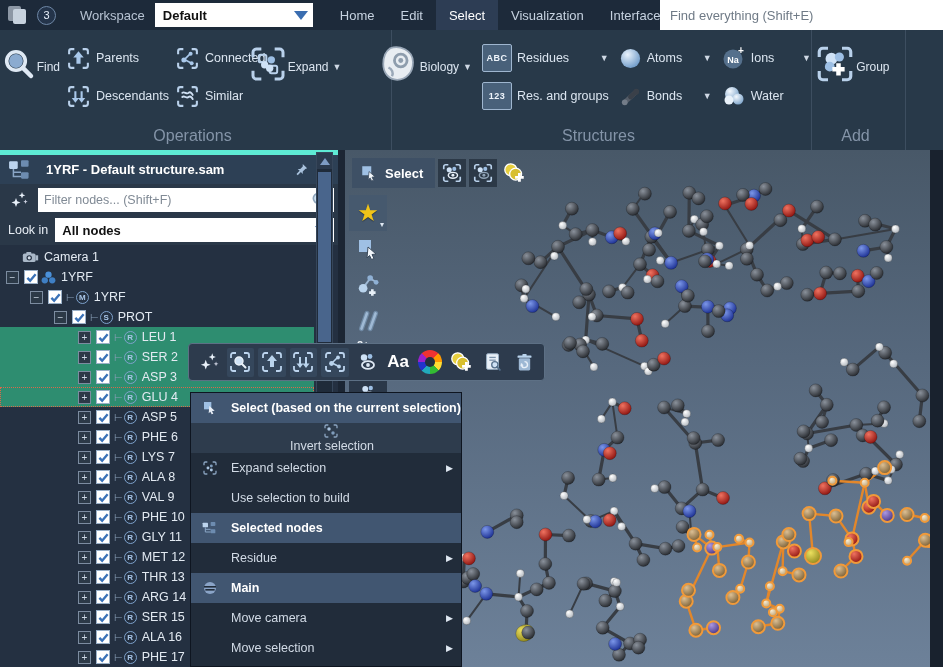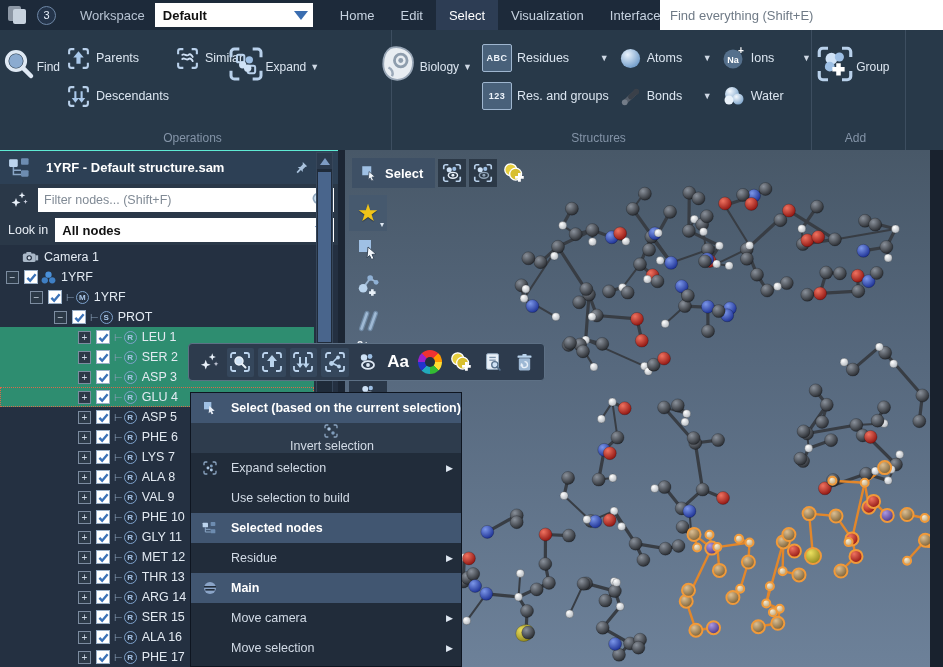--- a/index.html
+++ b/index.html
@@ -25,34 +25,34 @@
   #menus { display:flex; margin-left:14px; height:30px; }
   .menu-item { padding:0 13px; display:flex; align-items:center; color:#c6d2e0; font-size:13px; cursor:default;text-align:center; }
   .menu-item.active { background:#2d3d54; color:#fff; }
   #tb-search { position:absolute; right:0; top:0; width:283px; height:30px; background:#fff; border:none;
     padding:0 10px; font-size:13px; color:#333; font-family:"Liberation Sans",sans-serif; }
   #tb-search::placeholder { color:#6f7a86; }
 
   
   #ribbon { position:absolute; left:0; top:30px; width:943px; height:120px; background:#283949; display:flex; }
   .rgroup { position:relative; height:120px; border-right:1px solid #3d4e60; }
-  .rgroup .glabel { position:absolute; bottom:5px; left:0; right:6px; text-align:center; color:#8494a8; font-size:12px; }
+  .rgroup .glabel { position:absolute; bottom:5px; left:0; right:6px; text-align:center; color:#8494a8; font-size:16px; }
   .rgroup .gbody { display:flex; align-items:flex-start; padding-top:10px; height:96px; }
   .bigbtn { width:62px; display:flex; flex-direction:row; align-items:center; color:#dbe5f0; font-size:12px;justify-content:flex-end; }
   .bigbtn .bicon { width:44px; height:48px; display:flex; align-items:center; justify-content:center; }
   .bigbtn .blab { margin-top:6px; white-space:nowrap; display:flex; align-items:center; gap:4px; }
   .smallcol { display:flex; flex-direction:column; gap:10px; padding-top:4px; }
   .smallbtn { display:flex; align-items:center; gap:5px; color:#dbe5f0; font-size:12.5px; height:28px; white-space:nowrap; }
   .caret { color:#cfd8e4; font-size:9px; line-height:1; }
   .badge-abc { width:30px; height:28px; background:#49617a; border:1px solid #9fb6cf; border-radius:2px;
     color:#eef4fb; font-size:9px; font-weight:bold; display:flex; align-items:center; justify-content:center; letter-spacing:.5px; }
 
   
   #panel { position:absolute; left:0; top:150px; width:338px; height:517px; background:#243041; z-index:5; }
-  #panel-head { height:34px; background:#2d4055; border-top:1px solid #5eead4; display:flex; align-items:center; }
+  #panel-head { height:34px; background:#2d4055; border-top:5px solid #5eead4; display:flex; align-items:center; }
   #panel-title { color:#fff; font-weight:bold; font-size:13px; margin-left:12px; flex:1;
     white-space:nowrap; overflow:hidden; }
   .ph-btn { width:22px; height:22px; display:flex; align-items:center; justify-content:center; color:#a9c2dd; }
   #filter-row { height:31px; display:flex; align-items:center; background:#2a3848; padding:0 4px 0 6px; }
   #filter-input-wrap { flex:1; height:24px; background:#fff; display:flex; align-items:center; margin-left:6px; }
   #filter-input { flex:1; border:none; outline:none; font-size:12.5px; padding:0 6px; color:#333;
     font-family:"Liberation Sans",sans-serif; min-width:0; }
   #filter-input::placeholder { color:#808a95; }
   #lookin-row { height:30px; display:flex; align-items:center; background:#2a3848; padding:0 4px 0 8px; }
   #lookin-label { color:#e8eef5; font-size:12.5px; margin-right:7px; white-space:nowrap; }
@@ -171,20 +171,31 @@
           </div>
           <div class="smallbtn">
             <svg width="25" height="25" viewBox="0 0 24 24">
                 <path d="M8 3H5a2 2 0 0 0-2 2v3M16 3h3a2 2 0 0 1 2 2v3M8 21H5a2 2 0 0 1-2-2v-3M16 21h3a2 2 0 0 0 2-2v-3" stroke="#b9d1eb" stroke-width="2" fill="none"></path>
                 <path d="M9 18l-3.5-4.5H8V7h2v6.5h2.5zM15 18l-3.5-4.5H14V7h2v6.5h2.5z" fill="#a9c8ea"></path>
               </svg>
             <span>Descendants</span>
           </div>
         </div>
         <div class="smallcol">
+          <div class="smallbtn">
+            <svg width="25" height="25" viewBox="0 0 24 24">
+                <path d="M8 3H5a2 2 0 0 0-2 2v3M16 3h3a2 2 0 0 1 2 2v3M8 21H5a2 2 0 0 1-2-2v-3M16 21h3a2 2 0 0 0 2-2v-3" stroke="#b9d1eb" stroke-width="2" fill="none"></path>
+                <line x1="9" y1="13" x2="14" y2="8" stroke="#a9c8ea" stroke-width="1.6"></line>
+                <line x1="9" y1="13" x2="15" y2="16" stroke="#a9c8ea" stroke-width="1.6"></line>
+                <circle cx="8.5" cy="13.5" r="2.4" fill="#a9c8ea"></circle>
+                <circle cx="15" cy="7.5" r="1.9" fill="#a9c8ea"></circle>
+                <circle cx="16" cy="16.5" r="1.9" fill="#a9c8ea"></circle>
+              </svg>
+            <span>Connected</span>
+          </div>
           <div class="smallbtn">
             <svg width="25" height="25" viewBox="0 0 24 24">
                 <path d="M8 3H5a2 2 0 0 0-2 2v3M16 3h3a2 2 0 0 1 2 2v3M8 21H5a2 2 0 0 1-2-2v-3M16 21h3a2 2 0 0 0 2-2v-3" stroke="#b9d1eb" stroke-width="2" fill="none"></path>
                 <path d="M7 10c2-2 4 2 6 0s4 2 4 2M7 14c2-2 4 2 6 0s4 2 4 2" transform="translate(0,-1.5)" stroke="#cfe0f4" stroke-width="1.8" fill="none" stroke-linecap="round"></path>
               </svg>
             <span>Similar</span>
           </div>
         </div>
         <div class="bigbtn" style="width:70px">
           <span class="bicon">

